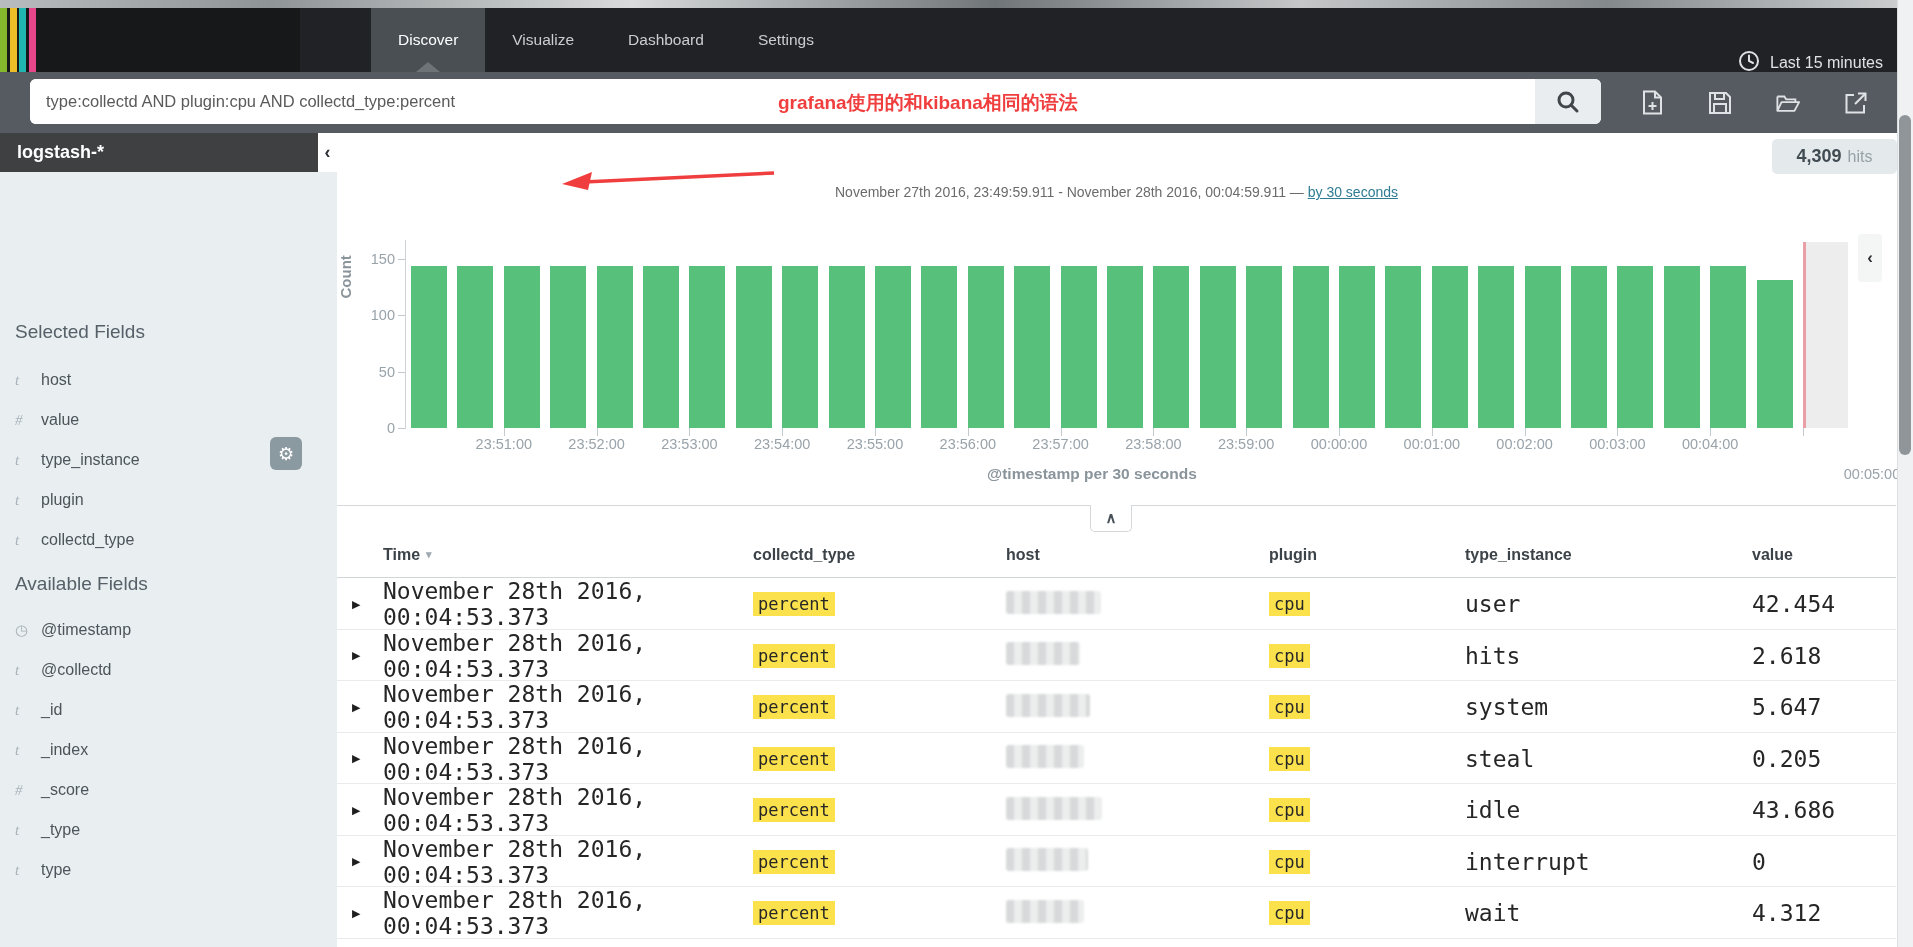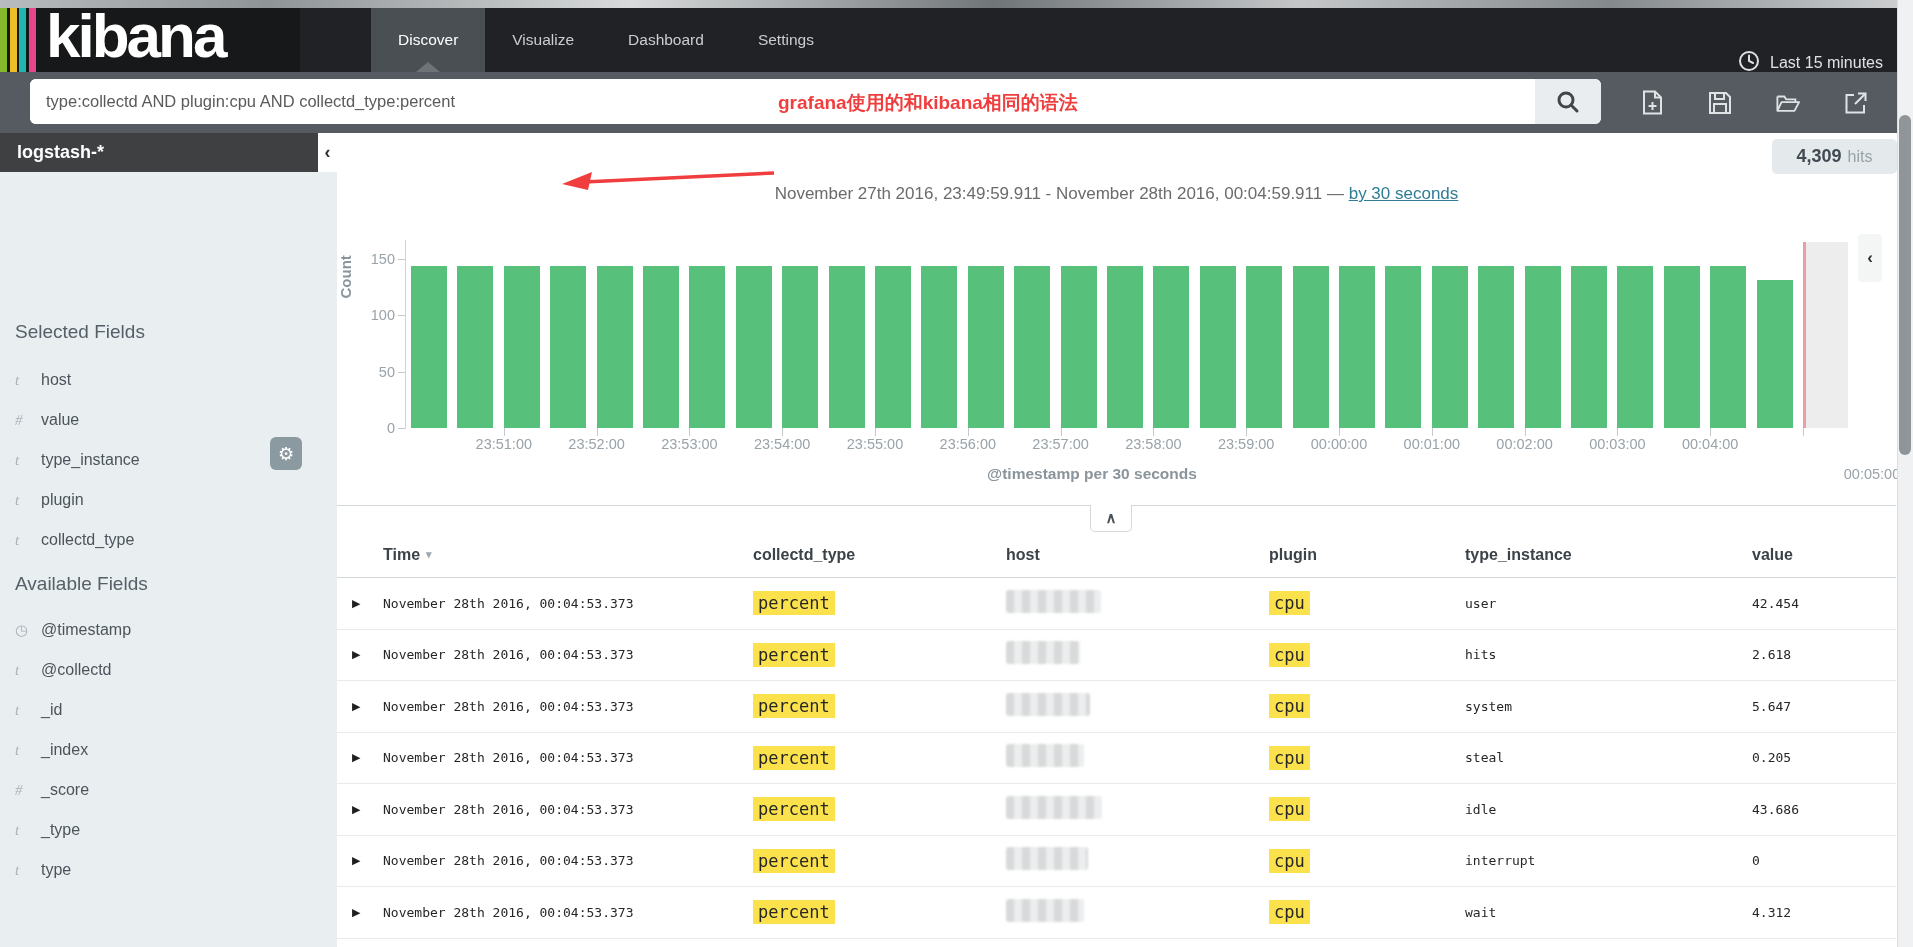--- a/index.html
+++ b/index.html
@@ -51,21 +51,21 @@
   .field-type { width:26px; font-size:15px; color:#a8b3ba; font-style:italic; font-family:"Liberation Serif",serif; }
   .field-name { font-size:16px; color:#4c545b; font-style:normal; }
   #fields-gear { position:absolute; left:270px; top:304px; width:32px; height:33px; background:#8b99a0;
     border-radius:6px; color:#fff; font-size:18px; display:flex; align-items:center; justify-content:center; cursor:pointer; }
 
   
   #hits-box { left:1772px; top:139px; width:125px; height:35px; background:#e4e9ec; border-radius:5px;
     display:flex; align-items:center; justify-content:center; gap:6px; }
   #hits-count { font-size:18px; font-weight:bold; color:#414b52; }
   #hits-label { font-size:16px; color:#97a1a7; }
-  #range-header { left:337px; top:184px; width:1559px; text-align:center; font-size:17px; color:#6b6b6b; }
+  #range-header { left:337px; top:184px; width:1559px; text-align:center; font-size:14px; color:#6b6b6b; }
   #range-header a { color:#2f7c94; text-decoration:underline; cursor:pointer; }
 
   
   #chart { left:337px; top:210px; width:1559px; height:290px; }
   #count-label { position:absolute; left:-2px; top:70px; width:20px; color:#8a949b; font-size:15px;
     font-weight:bold; transform:rotate(-90deg); transform-origin:center; white-space:nowrap; text-align:center; }
   .y-tick-label { position:absolute; width:44px; text-align:right; font-size:14.5px; color:#99a3aa; }
   .y-tick-mark  { position:absolute; width:7px; height:1px; background:#c3c9cd; }
   #y-axis-line  { position:absolute; left:68px; top:30px; width:1px; height:189px; background:#cdd3d6; }
   .bar { position:absolute; background:#57c17b; }
@@ -84,21 +84,21 @@
   #divider { left:337px; top:505px; width:1559px; height:1px; background:#d4d8db; }
   #caret-tab { left:1090px; top:505px; width:42px; height:27px; background:#fff; border:1px solid #d4d8db;
     border-top:none; border-radius:0 0 5px 5px; display:flex; align-items:center; justify-content:center;
     color:#4a5157; font-size:15px; font-weight:bold; cursor:pointer; }
   #doc-table { left:337px; top:532px; width:1559px; }
   .t-grid { display:grid; grid-template-columns:46px 370px 253px 263px 196px 287px 144px; align-items:center; }
   #t-head { height:46px; border-bottom:1px solid #d0d5d8; }
   #t-head .th { font-size:16px; font-weight:bold; color:#3b4248; display:flex; align-items:center; gap:6px; }
   .sort-caret { color:#9fa9b0; font-size:11px; }
   .t-row { height:51.5px; border-bottom:1px solid #e8eaeb; }
-  .cell-mono { font-family:"DejaVu Sans Mono", monospace; font-size:13px; color:#262626; }
+  .cell-mono { font-family:"DejaVu Sans Mono", monospace; font-size:23px; color:#262626; }
   .expand-caret { padding-left:15px; font-size:11px; color:#1f1f1f; cursor:pointer; }
   mark.hl { background:#fbe24d; padding:2px 5px; font-family:"DejaVu Sans Mono", monospace;
     font-size:17px; color:#262626; }
   .mosaic { height:23px; border-radius:3px; filter:blur(1.2px);
     background-image:repeating-linear-gradient(90deg,#d7d9da 0 8px,#eceded 8px 16px),
                      repeating-linear-gradient(0deg,rgba(255,255,255,.55) 0 7px,rgba(175,180,184,.35) 7px 14px); }
 
   
   #scroll-track { left:1897px; top:0; width:16px; height:947px; background:#f0f1f2; border-left:1px solid #dcdee0; }
   #scroll-thumb { left:1899px; top:115px; width:12px; height:340px; background:#90959a; border-radius:7px; }
@@ -106,21 +106,20 @@
   svg { display:block; }
 </style>
 </head>
 <body>
 
 <div class="abs" id="top-strip"></div>
 
 <div class="abs" id="navbar">
   <div id="brand-block">
     <span id="brand-stripes"></span>
-    <span id="brand-text">kibana</span>
   <span class="stripe" style="left: 0px; background: rgb(134, 184, 46);"></span><span class="stripe" style="left: 9.5px; background: rgb(237, 190, 39);"></span><span class="stripe" style="left: 19px; background: rgb(32, 183, 177);"></span><span class="stripe" style="left: 28.5px; background: rgb(232, 70, 138);"></span></div>
   <div class="nav-tabs" id="nav-tabs">
       <div class="nav-tab active">
         <span>Discover</span>
         <span class="tab-caret"></span>
       </div>
       <div class="nav-tab">
         <span>Visualize</span>
       </div>
       <div class="nav-tab">

